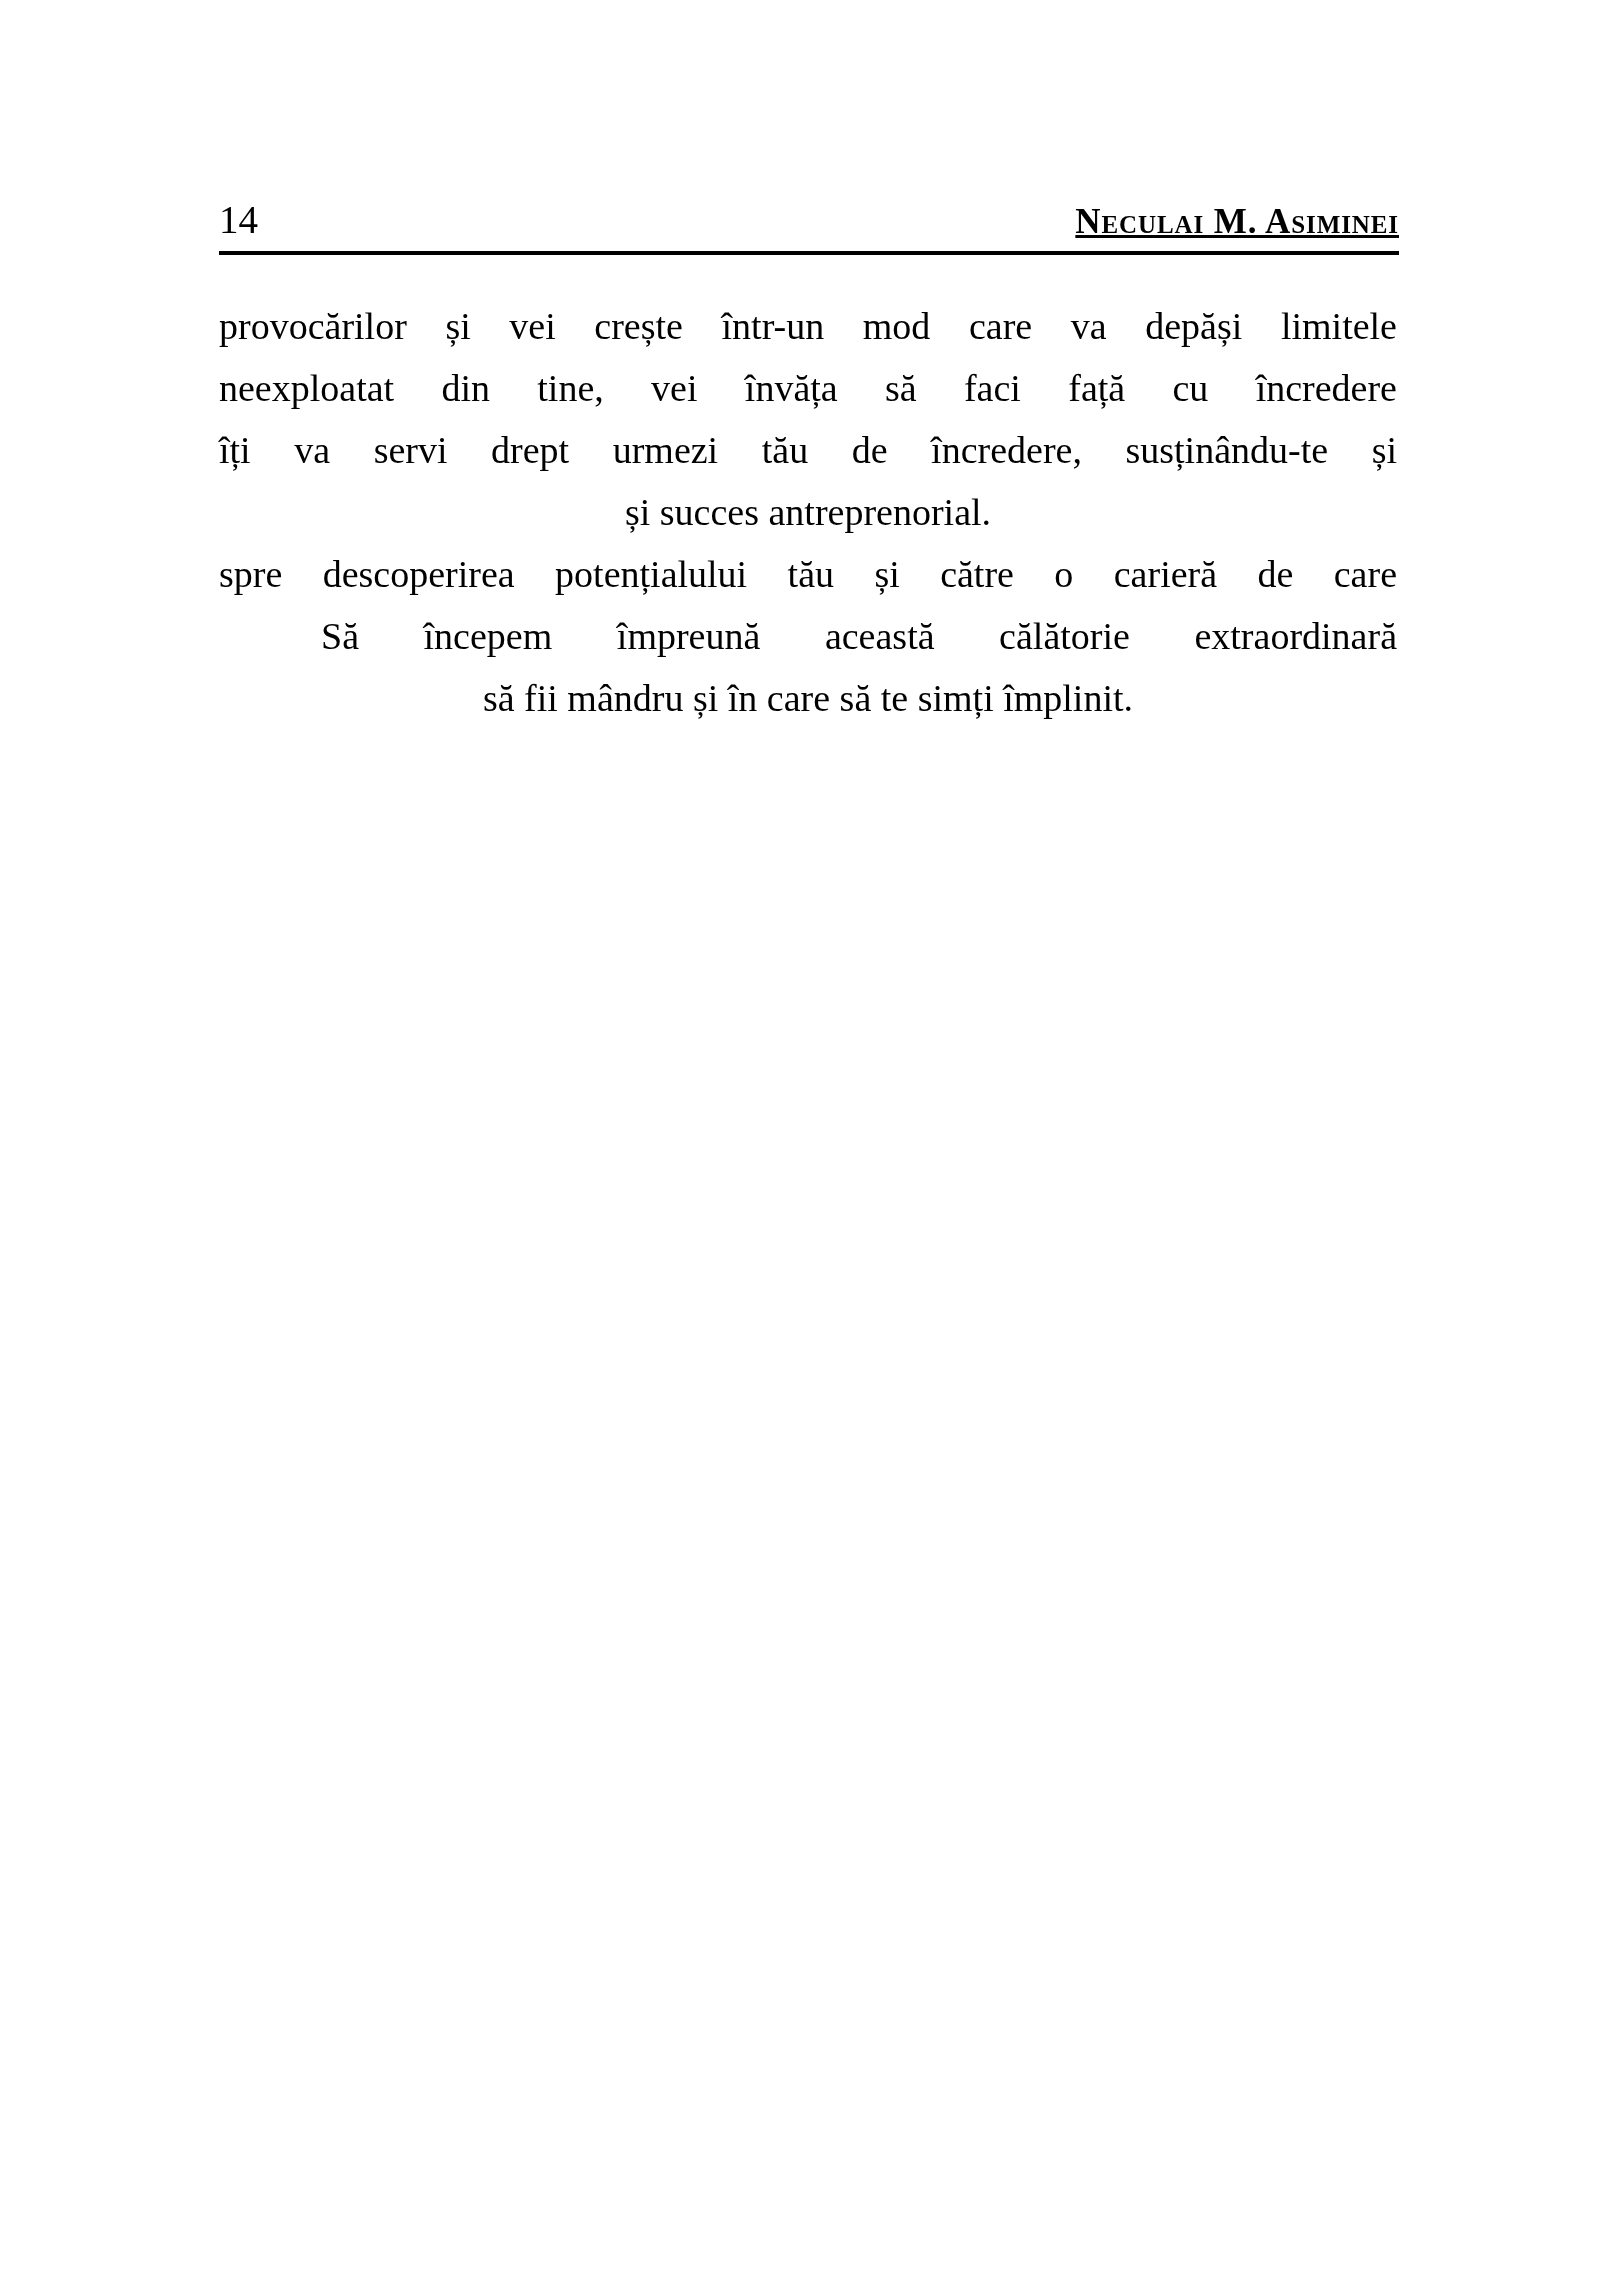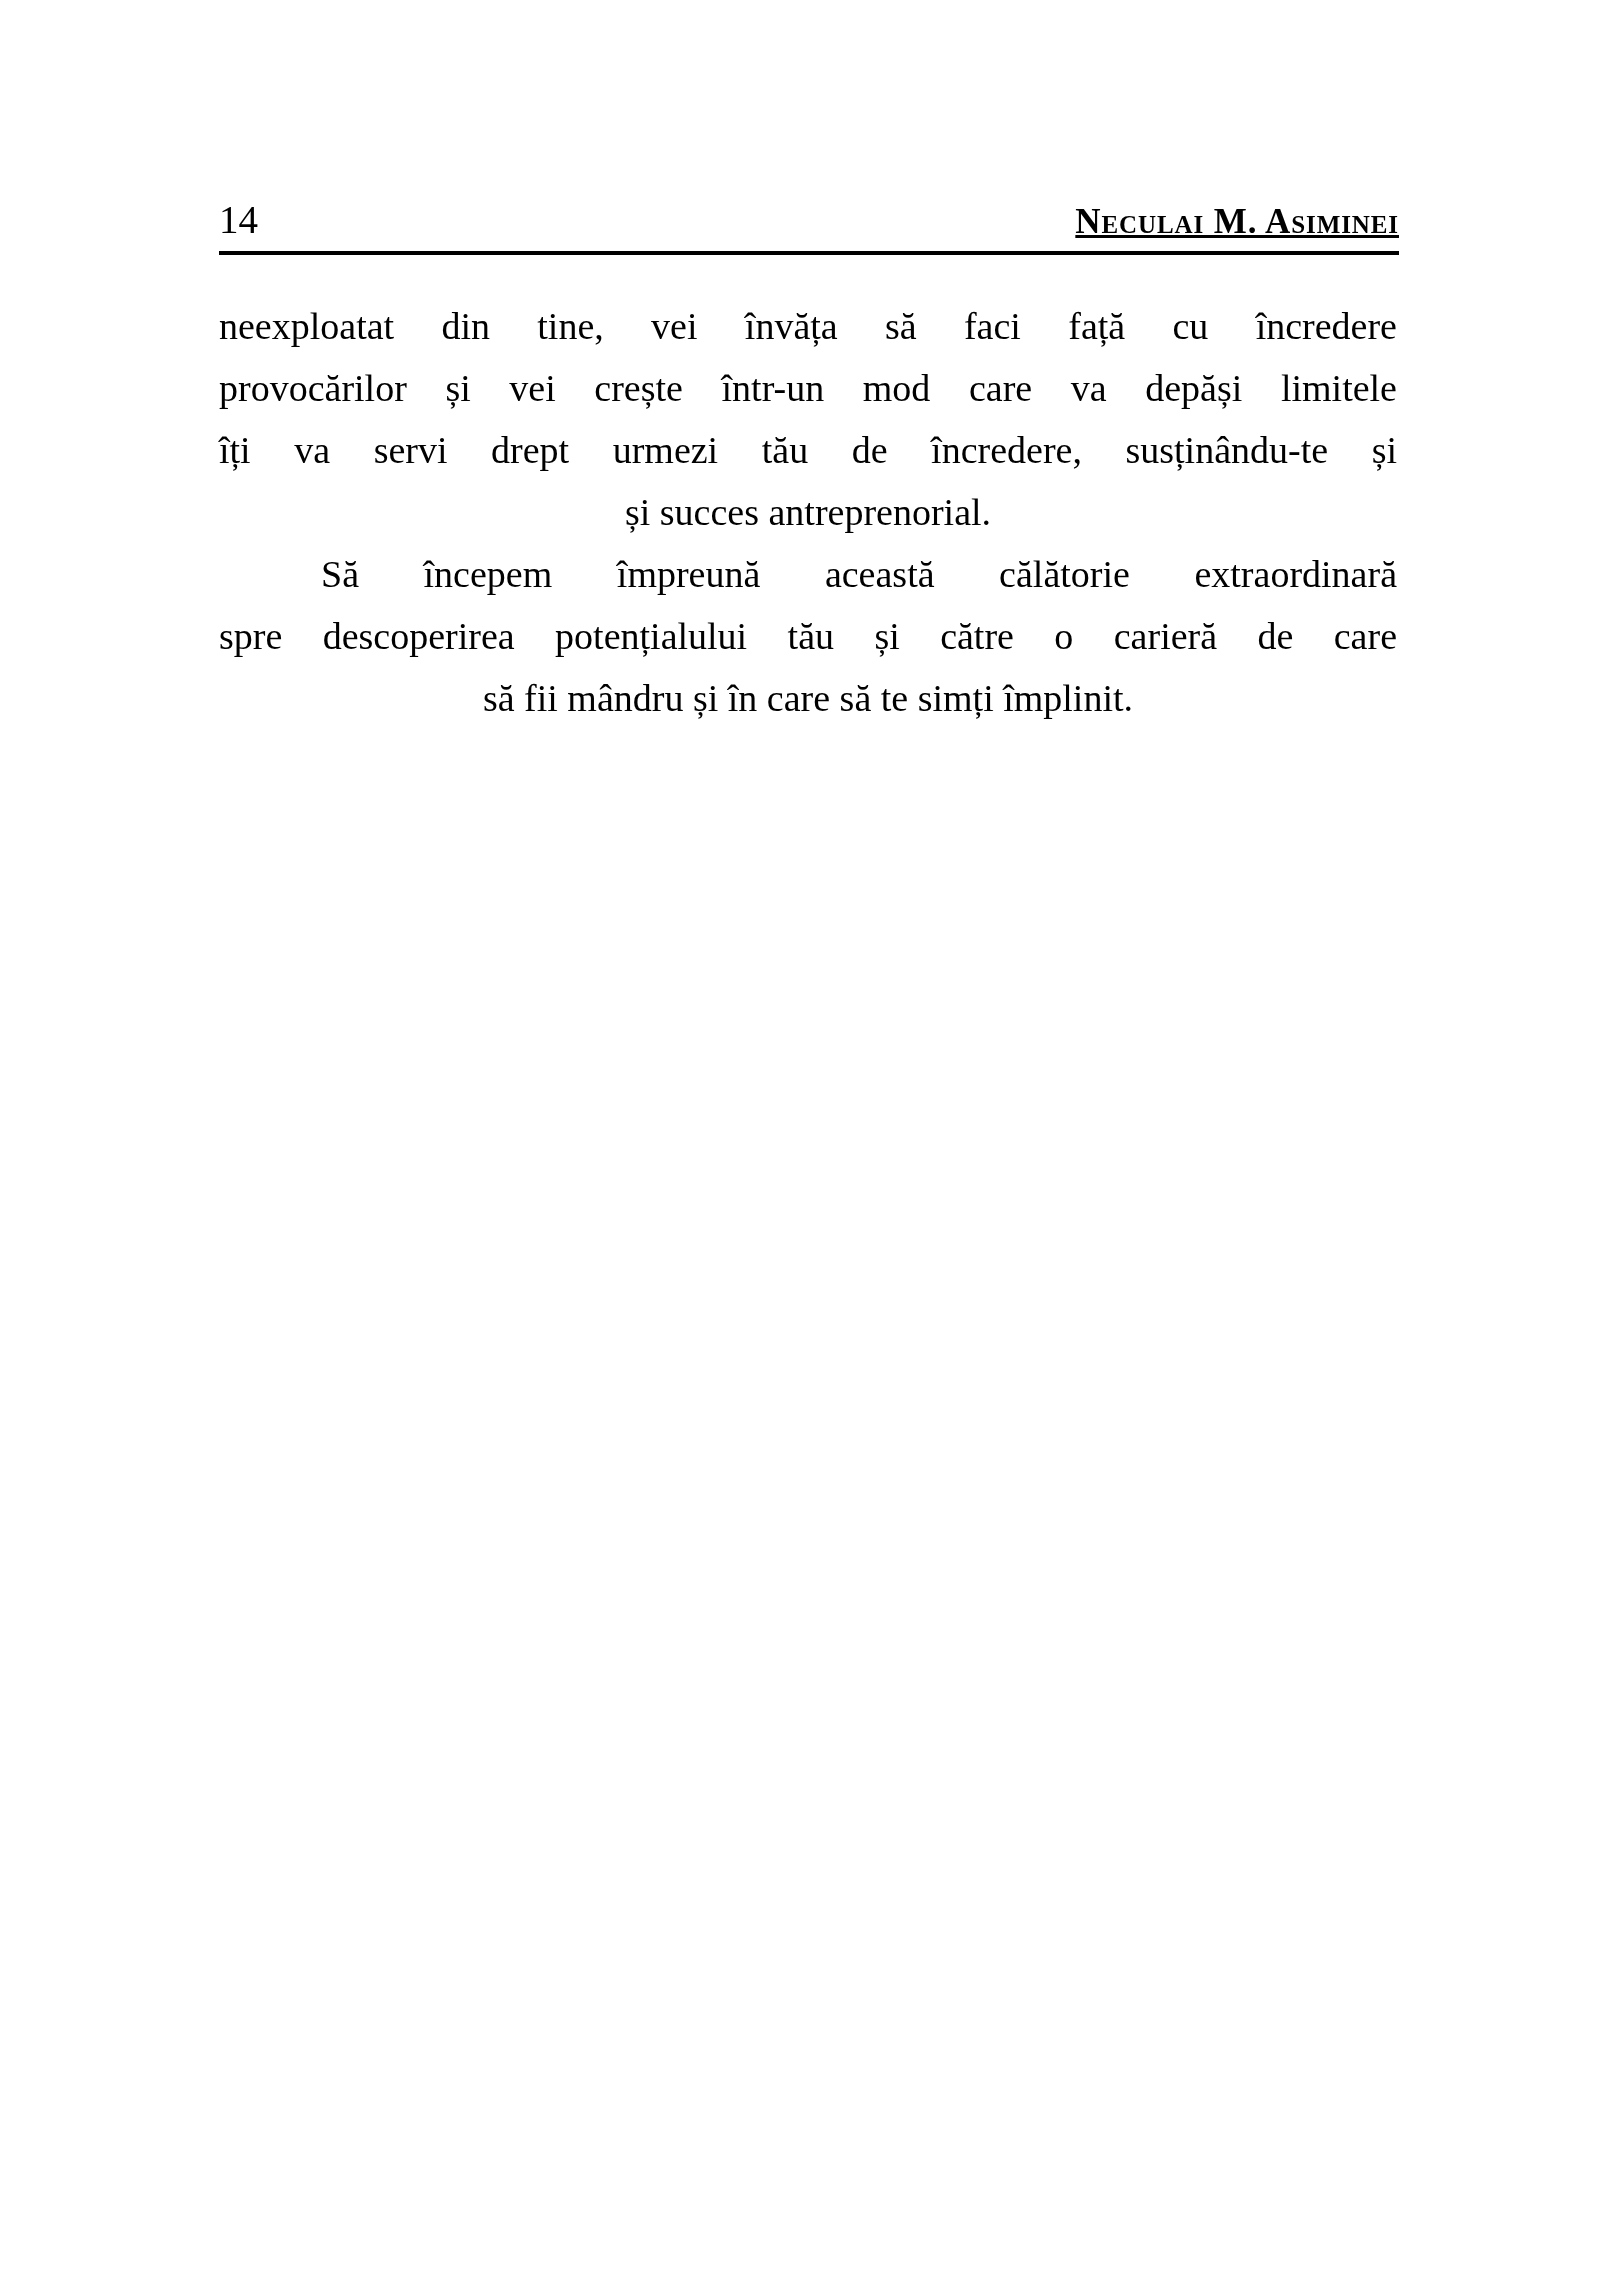--- a/index.html
+++ b/index.html
@@ -76,29 +76,29 @@
 <div class="page">
 
   <div class="running-head">
     <span class="page-number">14</span>
     <span class="running-title">Neculai M. Asiminei</span>
   </div>
 
   <div class="body-block">
 
     <div>
+      <div class="line">provocărilor și vei crește într-un mod care va depăși limitele</div>
       <div class="line">neexploatat din tine, vei învăța să faci față cu încredere</div>
-      <div class="line">provocărilor și vei crește într-un mod care va depăși limitele</div>
       <div class="line">îți va servi drept urmezi tău de încredere, susținându-te și</div>
       <div class="line last">și succes antreprenorial.</div>
     </div>
 
     <div>
+      <div class="line">spre descoperirea potențialului tău și către o carieră de care</div>
       <div class="line indent">Să începem împreună această călătorie extraordinară</div>
-      <div class="line">spre descoperirea potențialului tău și către o carieră de care</div>
       <div class="line last">să fii mândru și în care să te simți împlinit.</div>
     </div>
 
     <div class="signature">
       <div class="sig-line"></div>
       <div class="sig-line"></div>
     </div>
 
   </div>
 

